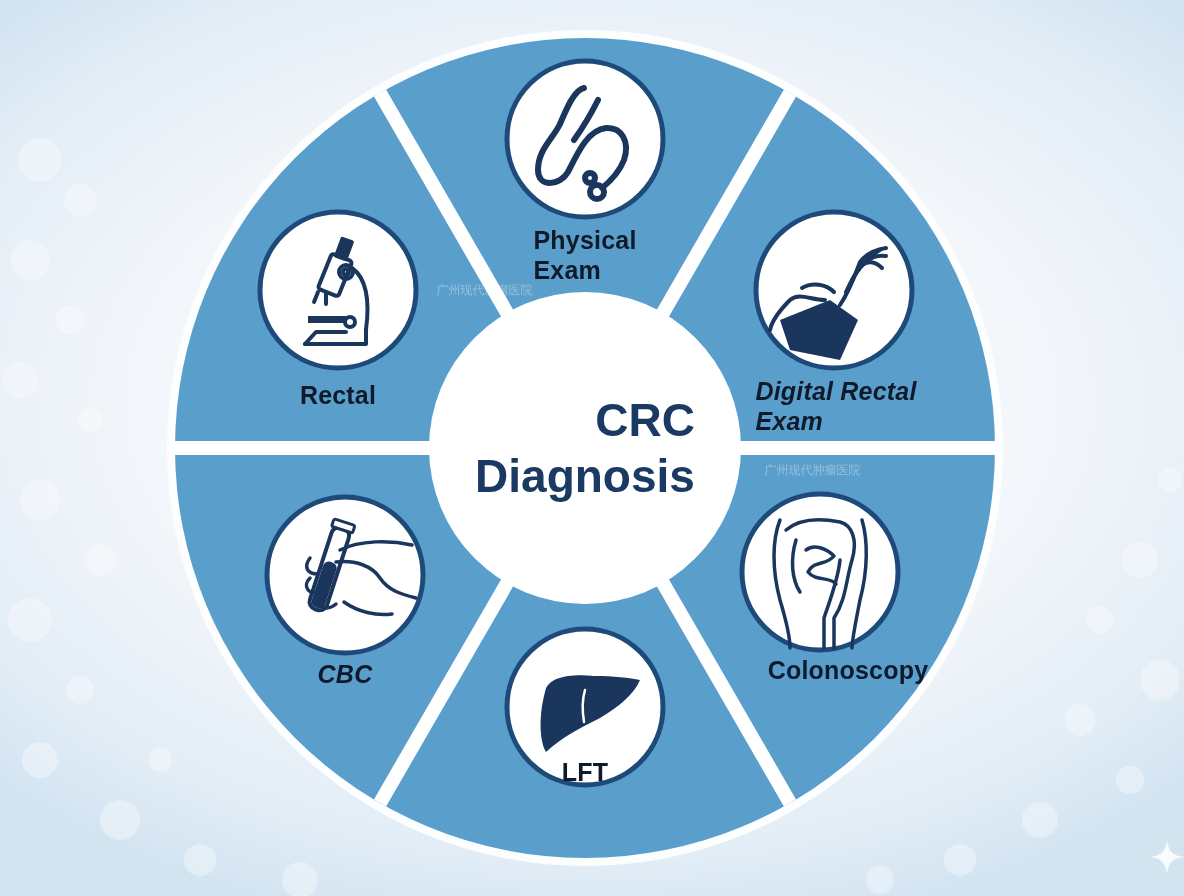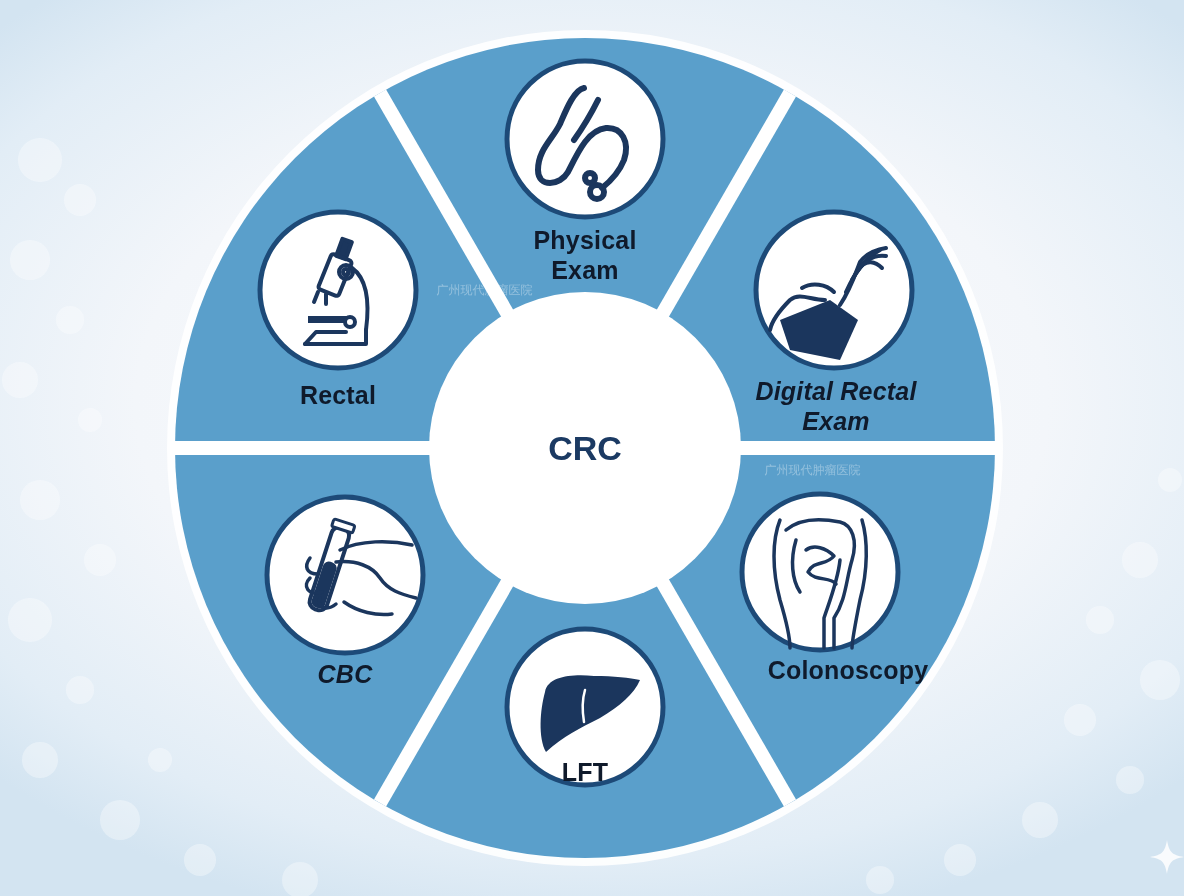--- a/index.html
+++ b/index.html
@@ -6,28 +6,28 @@
   body {
     width: 1184px; height: 896px; overflow: hidden; position: relative;
     font-family: "Liberation Sans", "DejaVu Sans", sans-serif;
     background:
       radial-gradient(ellipse 70% 60% at 50% 45%, #fbfcfe 0%, #f3f6fa 55%, #e2edf6 85%, #d3e4f1 100%);
   }
   .bg-bubbles { position:absolute; inset:0; pointer-events:none; }
   #wheel { position:absolute; left:0; top:0; width:1184px; height:896px; }
   .label {
     position:absolute; transform:translate(-50%, -50%);
-    text-align:center; font-weight:700; color:#0f1a2b;
+    font-weight:700; color:#0f1a2b;
     font-size:25px; line-height:30px; white-space:nowrap;
     letter-spacing:0.2px;
   }
   .center-title {
     position:absolute; left:585px; top:448px; transform:translate(-50%,-50%);
     text-align:right; color:#1b3a63; font-weight:700;
-    font-size:34px; line-height:56px; white-space:nowrap;
+    font-size:46px; line-height:56px; white-space:nowrap;
   }
   .watermark {
     position:absolute; color:rgba(255,255,255,0.35); font-size:12px;
     white-space:nowrap; transform:translate(-50%,-50%);padding-left:45px;
   }
   .sparkle { position:absolute; left:1150px; top:840px; width:34px; height:34px; }
 </style>
 </head>
 <body>
 
@@ -148,20 +148,21 @@
       <path d="M305 344 L316 332 L346 332"></path>
       <rect x="308" y="316" width="40" height="7" fill="#1b365d" stroke="none"></rect>
       <circle cx="350" cy="322" r="5" fill="#fff"></circle>
       <path d="M318 292 L314 302 M326 294 L326 304"></path>
     </g>
   </g>
 </svg>
 
 <div class="center-title">
   <div>CRC</div>
+  <div>Diagnosis</div>
 </div>
 
 <div class="label" style="left:585px; top:255px;">
   <div>Physical</div>
   <div>Exam</div>
 </div>
 <div class="label" style="left:836px; top:406px;font-style:italic;">
   <div>Digital Rectal</div>
   <div>Exam</div>
 </div>

